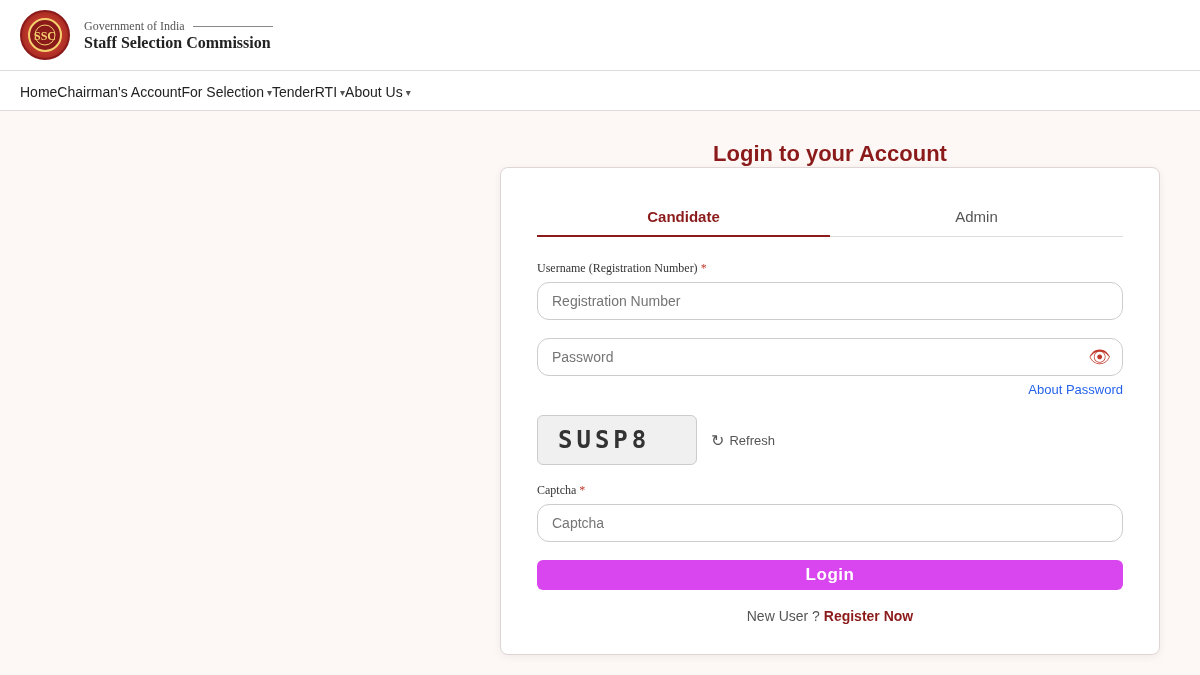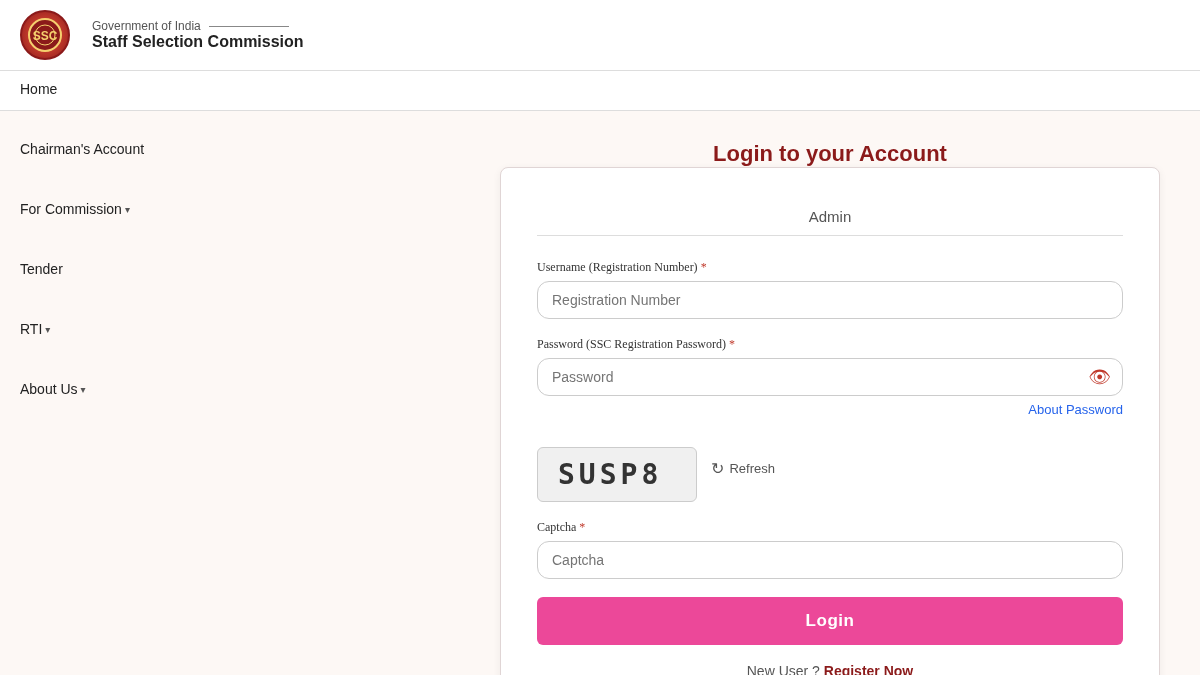--- a/index.html
+++ b/index.html
@@ -10,21 +10,22 @@
       min-height: 675px;
     }
 
     
     .header {
       background: #fff;
       border-bottom: 1px solid #ddd;
       padding: 10px 20px;
       display: flex;
       align-items: center;
-      gap: 22px;
+      gap: 14px;
+      font-family: Liberation Serif, serif;
     }
     .logo-circle {
       width: 50px;
       height: 50px;
       border-radius: 50%;
       background: radial-gradient(circle, #8b1a1a, #c0392b, #8b1a1a);
       display: flex;
       align-items: center;
       justify-content: center;
       color: #f5d06e;
@@ -55,24 +56,22 @@
       font-weight: bold;
       color: #222;
     }
 
     
     .navbar {
       background: #fff;
       border-bottom: 1px solid #ddd;
       padding: 0 20px;
       display: flex;
-      align-items: flex-start;
-      gap: 24px;
+      align-items: flex-end;
       height: 40px;
-      flex-direction: column;
     }
     .nav-item {
       font-size: 14px;
       color: #222;
       cursor: pointer;
       padding: 10px 0;
       display: flex;
       align-items: center;
       gap: 3px;
       white-space: nowrap;
@@ -186,48 +185,47 @@
       display: flex;
       align-items: center;
       gap: 14px;
       margin-bottom: 18px;
     }
     .captcha-display {
       background: #f0f0f0;
       border: 1px solid #ccc;
       border-radius: 6px;
       padding: 10px 20px;
-      font-size: 28px;
+      font-size: 24px;
       font-weight: bold;
       letter-spacing: 4px;
       color: #333;
       min-width: 160px;
       font-family: monospace;
-      margin-top: 12px;
     }
     .refresh-btn {
       display: flex;
       align-items: center;
       gap: 5px;
       font-size: 13px;
       color: #555;
       cursor: pointer;
       background: none;
       border: none;
     }
     .refresh-icon {
       font-size: 16px;
       display: inline-block;
     }
 
     
     .login-btn {
       width: 100%;
-      padding: 14px;
-      background: #ec4899;
+      padding: 5px;
+      background: #d946ef;
       color: #fff;
       border: none;
       border-radius: 6px;
       font-size: 17px;
       font-weight: 600;
       cursor: pointer;
       letter-spacing: 0.5px;
     }
 
     .register-row {
@@ -256,59 +254,56 @@
   <div class="header-text">
     <span class="header-gov">Government of India</span>
     <span class="header-ssc">Staff Selection Commission</span>
   </div>
 </header>
 
 <nav class="navbar">
   <span class="nav-item">Home</span>
   <span class="nav-item">Chairman's Account</span>
   <span class="nav-item">
-    <span>For Commission</span>
+    <span>For Selection</span>
     <span class="nav-arrow">▾</span>
   </span>
   <span class="nav-item">Tender</span>
   <span class="nav-item">
     <span>RTI</span>
     <span class="nav-arrow">▾</span>
   </span>
   <span class="nav-item">
     <span>About Us</span>
     <span class="nav-arrow">▾</span>
   </span>
 </nav>
 
 <div class="main-content">
   <div class="login-section">
     <h2 class="login-title">Login to your Account</h2>
 
     <div class="login-card">
       
       <div class="tabs">
+        <div class="tab active">Candidate</div>
         <div class="tab">Admin</div>
       </div>
 
       
       <div class="field-group">
         <label class="field-label">
           <span>Username (Registration Number)</span>
           <span class="required-star"> *</span>
         </label>
         <input class="field-input" type="text" placeholder="Registration Number" style="">
       </div>
 
       
       <div class="field-group">
-        <label class="field-label">
-          <span>Password (SSC Registration Password)</span>
-          <span class="required-star"> *</span>
-        </label>
         <div class="password-wrapper">
           <input class="field-input" type="password" placeholder="Password" style="">
           <span class="eye-icon">👁</span>
         </div>
         <div class="forgot-password">About Password</div>
       </div>
 
       
       <div class="captcha-row">
         <div class="captcha-display">SUSP8</div>

